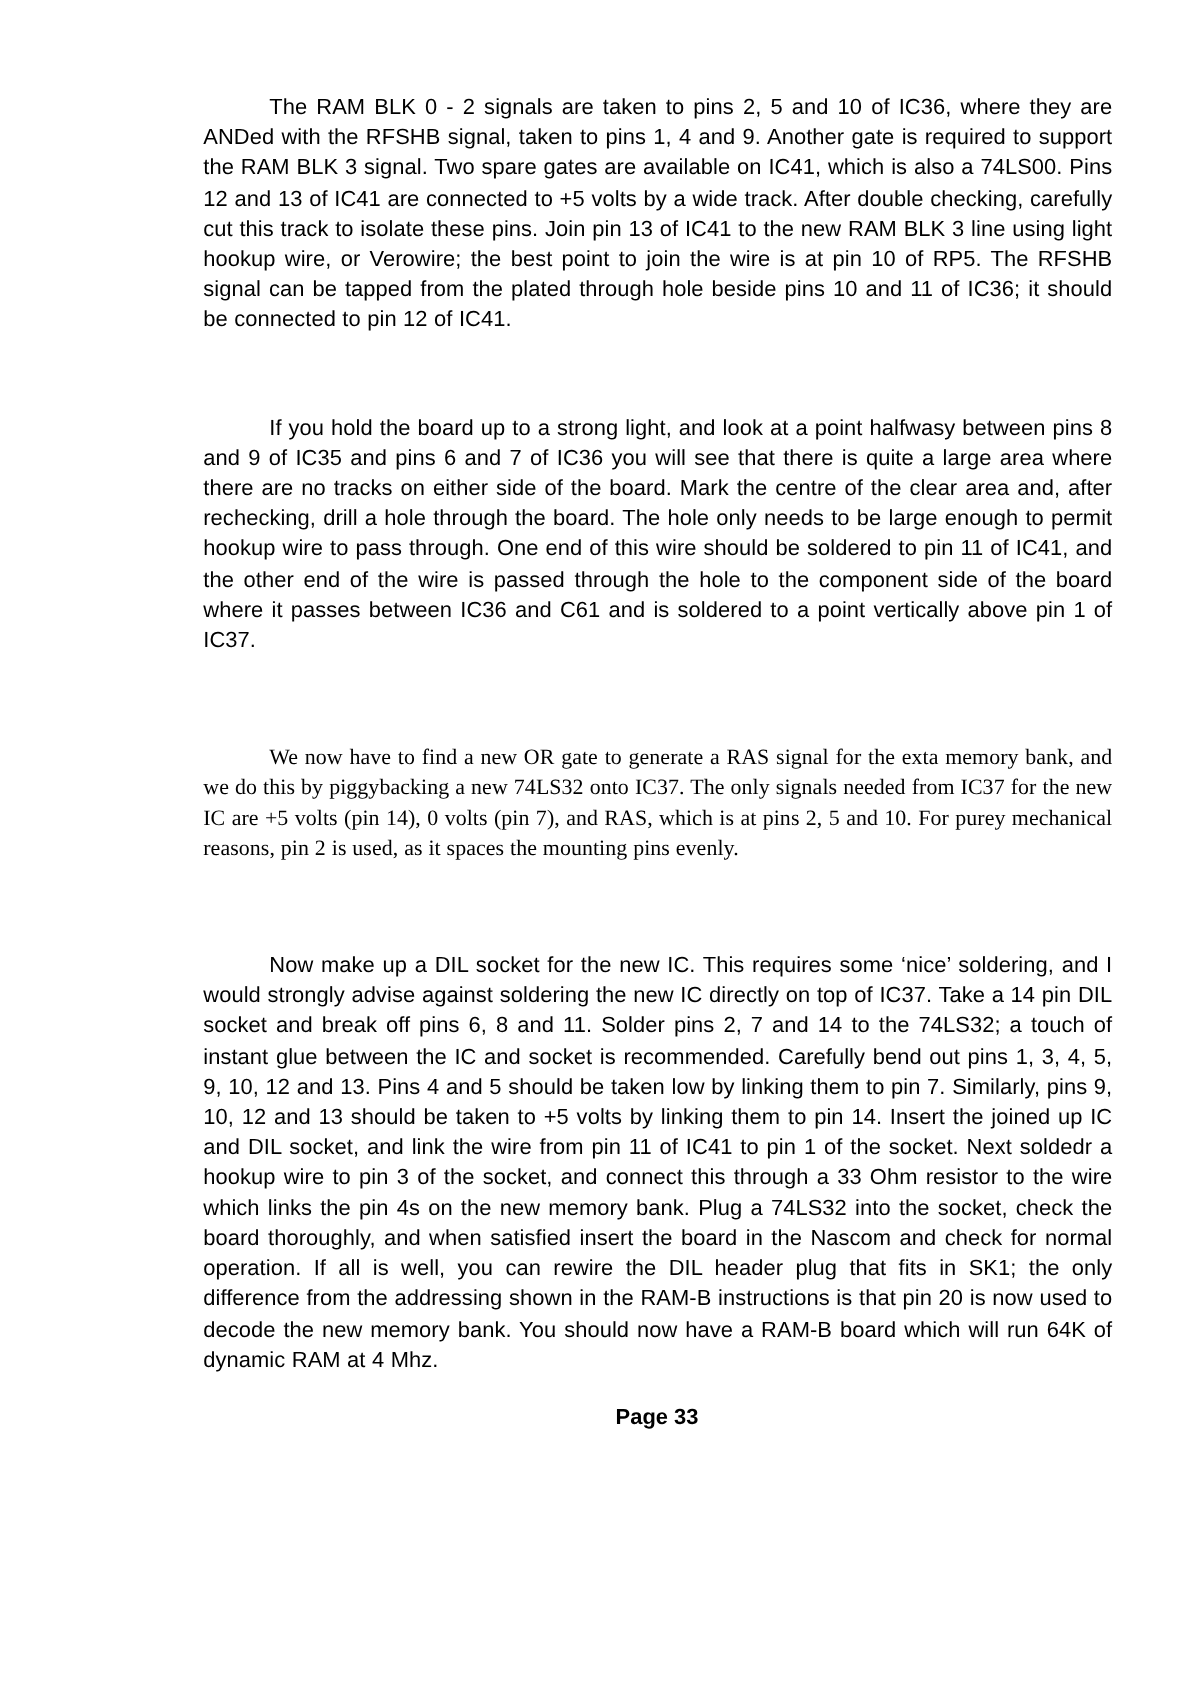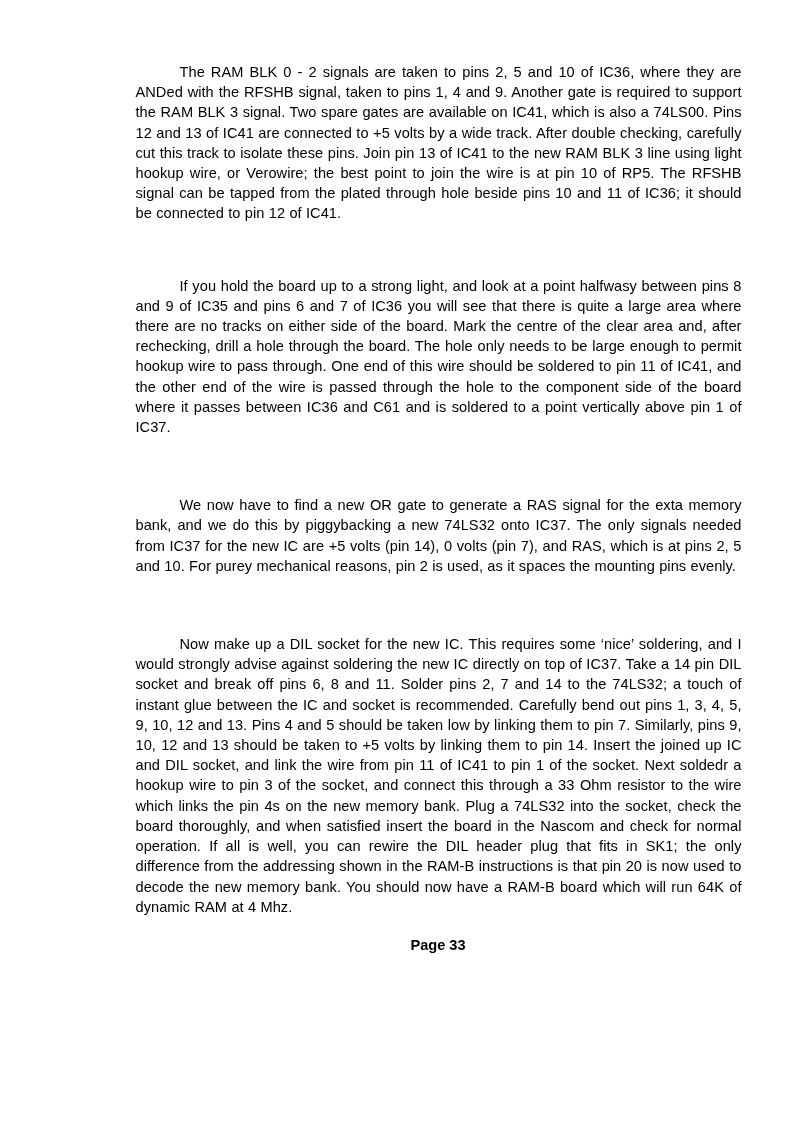--- a/index.html
+++ b/index.html
@@ -32,21 +32,21 @@
     line-height: 20.2px;
     text-align: justify;
     text-indent: 44px;
     letter-spacing: 0.05px;
     word-spacing: 0.2px;
     -webkit-font-smoothing: none;
   }
   p.para + p.para {
     margin-top: 52px;
   }
-  .para-3 { margin-top: 58px !important; }
+  .para-3 { margin-top: 58px !important; font-family: Liberation Serif, serif; }
   .para-4 { margin-top: 58px !important; }
   .footer {
     position: absolute;
     left: 0;
     top: 936px;
     width: 793px;
     text-align: center;
     font-size: 14.6px;
     line-height: 18px;
     font-weight: bold;

